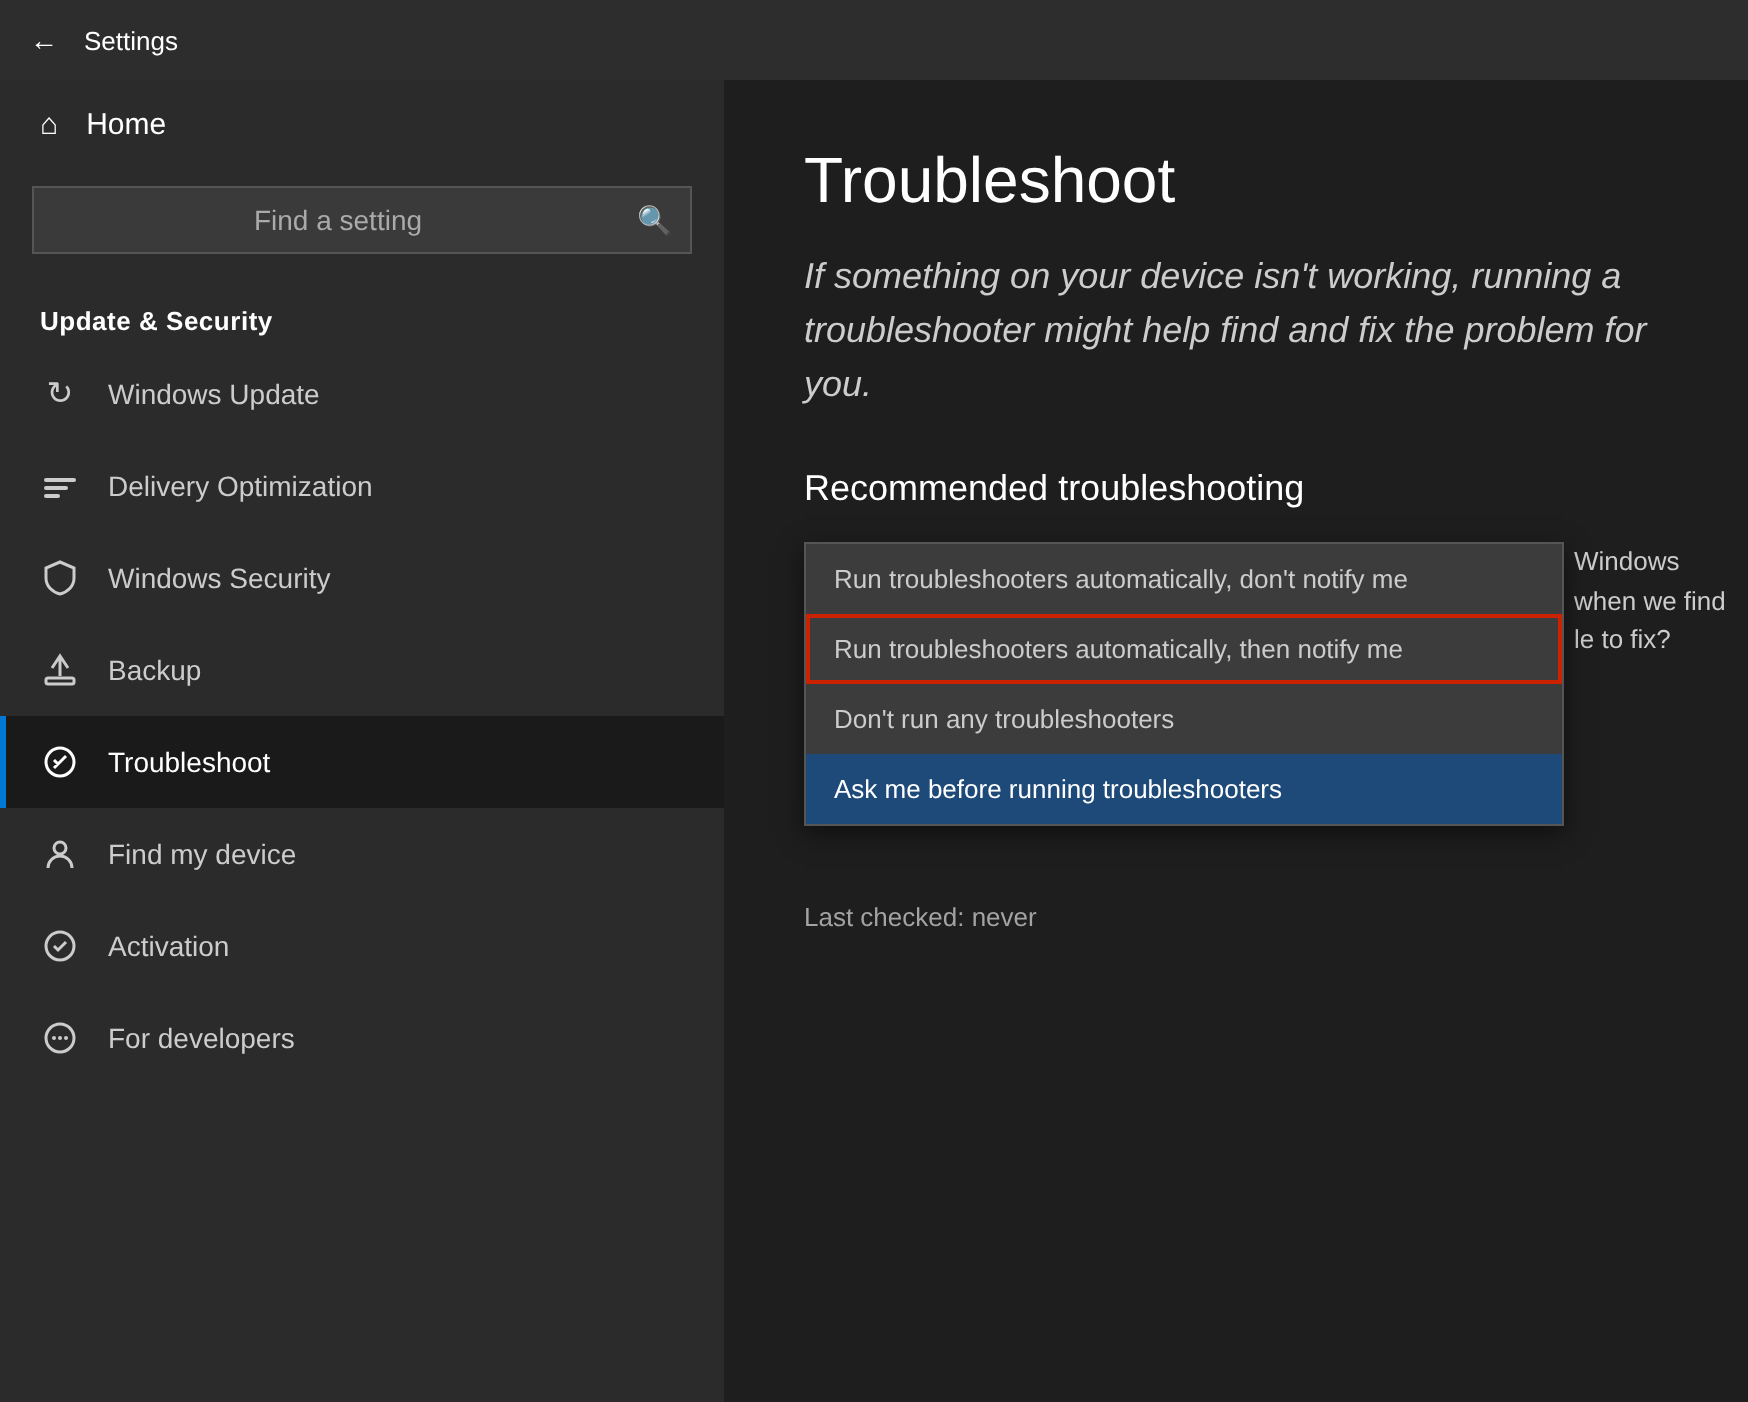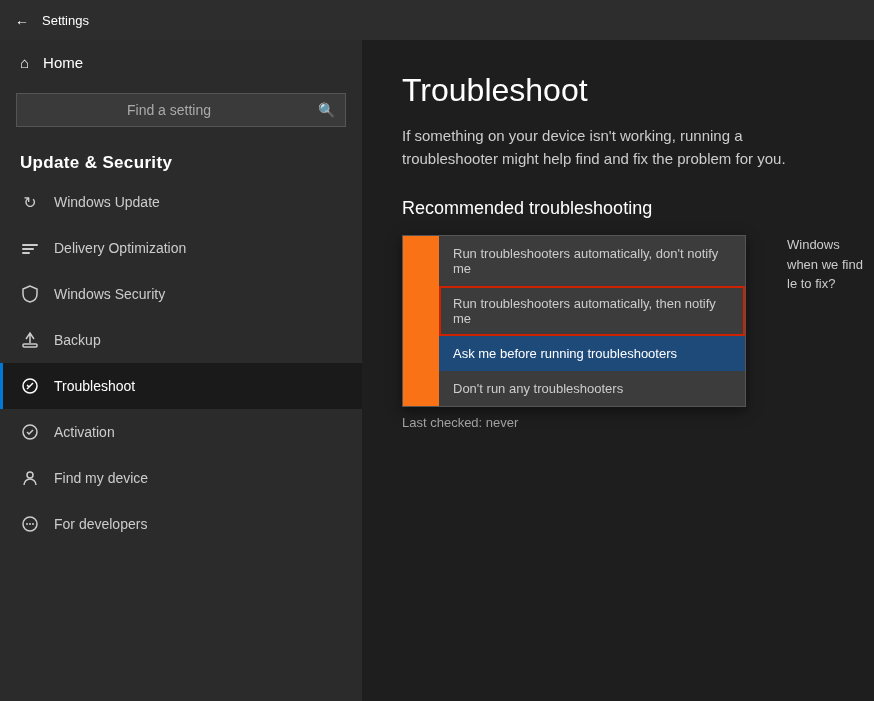--- a/index.html
+++ b/index.html
@@ -91,21 +91,21 @@
       top: 50%;
       transform: translateY(-50%);
       color: #aaa;
       font-size: 14px;
       pointer-events: none;
     }
 
     
     .sidebar-section-header {
       padding: 10px 20px 6px 20px;
-      font-size: 17px;
+      font-size: 13px;
       font-weight: 600;
       color: #ffffff;
       letter-spacing: 0.02em;
     }
 
     
     .sidebar-item {
       display: flex;
       align-items: center;
       gap: 14px;
@@ -148,44 +148,44 @@
     }
 
     .page-title {
       font-size: 32px;
       font-weight: 300;
       color: #ffffff;
       margin-bottom: 16px;
     }
 
     .page-description {
-      font-size: 15px;
+      font-size: 18px;
       color: #cccccc;
       line-height: 1.5;
       margin-bottom: 28px;
       max-width: 460px;
+      font-style: italic;
     }
 
     .section-title {
       font-size: 18px;
       font-weight: 400;
       color: #ffffff;
       margin-bottom: 16px;
     }
 
     .dropdown-menu {
-      background: #f97316;
+      background: #ffffff;
       border: 1px solid #555;
-      width: 344px;
+      width: 380px;
       position: absolute;
       top: 0;
       left: 0;
       z-index: 10;
       box-shadow: 0 4px 12px rgba(0,0,0,0.5);
-      padding-left: 36px;
     }
 
     .dropdown-item {
       padding: 10px 14px;
       font-size: 13px;
       color: #cccccc;
       cursor: pointer;
       background: #3c3c3c;
     }
     .dropdown-item.highlighted {
@@ -297,34 +297,34 @@
         <svg width="18" height="18" viewBox="0 0 18 18" fill="none">
           <circle cx="9" cy="9" r="7" stroke="#fff" stroke-width="1.5" fill="none"></circle>
           <path d="M6 12l2-2m0 0l4-4m-4 4l-2-2m6-2l-2 2" stroke="#fff" stroke-width="1.5"></path>
         </svg>
       </span>
       <span>Troubleshoot</span>
     </div>
     <div class="sidebar-item">
       <span class="item-icon">
         <svg width="18" height="18" viewBox="0 0 18 18" fill="none">
+          <circle cx="9" cy="6" r="3" stroke="#ccc" stroke-width="1.5" fill="none"></circle>
+          <path d="M3 16c0-3.3 2.7-6 6-6s6 2.7 6 6" stroke="#ccc" stroke-width="1.5"></path>
+        </svg>
+      </span>
+      <span>Find my device</span>
+    </div>
+    <div class="sidebar-item">
+      <span class="item-icon">
+        <svg width="18" height="18" viewBox="0 0 18 18" fill="none">
           <circle cx="9" cy="9" r="7" stroke="#ccc" stroke-width="1.5" fill="none"></circle>
           <path d="M6 9l2 2 4-4" stroke="#ccc" stroke-width="1.5"></path>
         </svg>
       </span>
       <span>Activation</span>
-    </div>
-    <div class="sidebar-item">
-      <span class="item-icon">
-        <svg width="18" height="18" viewBox="0 0 18 18" fill="none">
-          <circle cx="9" cy="6" r="3" stroke="#ccc" stroke-width="1.5" fill="none"></circle>
-          <path d="M3 16c0-3.3 2.7-6 6-6s6 2.7 6 6" stroke="#ccc" stroke-width="1.5"></path>
-        </svg>
-      </span>
-      <span>Find my device</span>
     </div>
     <div class="sidebar-item">
       <span class="item-icon">
         <svg width="18" height="18" viewBox="0 0 18 18" fill="none">
           <circle cx="9" cy="9" r="7" stroke="#ccc" stroke-width="1.5" fill="none"></circle>
           <circle cx="6" cy="9" r="1" fill="#ccc"></circle>
           <circle cx="9" cy="9" r="1" fill="#ccc"></circle>
           <circle cx="12" cy="9" r="1" fill="#ccc"></circle>
         </svg>
       </span>
@@ -344,22 +344,22 @@
 
       <div class="context-text-aside">
         <div>Windows</div>
         <div>when we find</div>
         <div>le to fix?</div>
       </div>
 
       <div class="dropdown-menu">
         <div class="dropdown-item">Run troubleshooters automatically, don't notify me</div>
         <div class="dropdown-item item-red-border">Run troubleshooters automatically, then notify me</div>
+        <div class="dropdown-item">Don't run any troubleshooters</div>
         <div class="dropdown-item highlighted">Ask me before running troubleshooters</div>
-        <div class="dropdown-item">Don't run any troubleshooters</div>
       </div>
 
       <div style="height: 180px;"></div>
 
       <p class="last-checked">Last checked: never</p>
 
     </div>
 
   </div>
 

